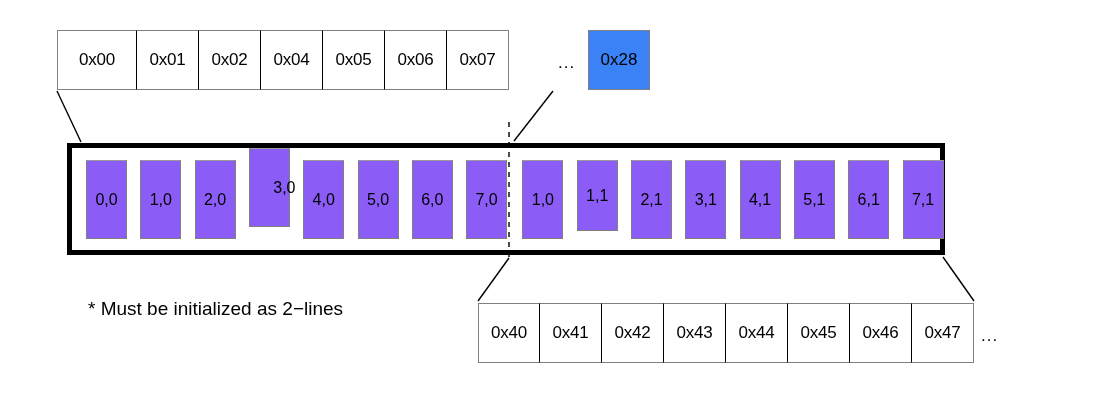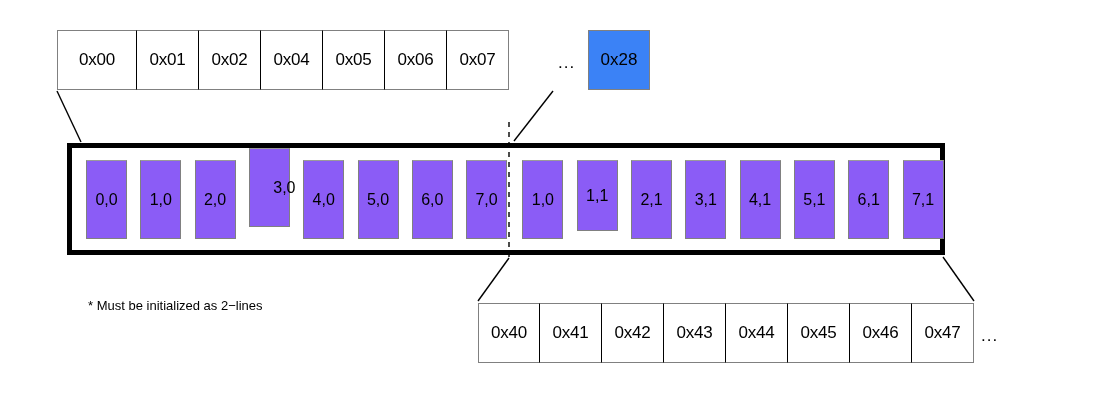--- a/index.html
+++ b/index.html
@@ -102,21 +102,21 @@
     align-items: center;
     justify-content: center;
     font-size: 16px;
     color: #000000;
     white-space: nowrap;
   }
 
   
   #footnote {
     position: absolute;
-    font-size: 13px;
+    font-size: 19px;
     color: #000000;
     white-space: nowrap;
   }
 </style>
 </head>
 <body>
 
 <div id="canvas">
 
   <div class="addr-strip" id="top-strip" style="left:57px; top:30px; height:60px;">

